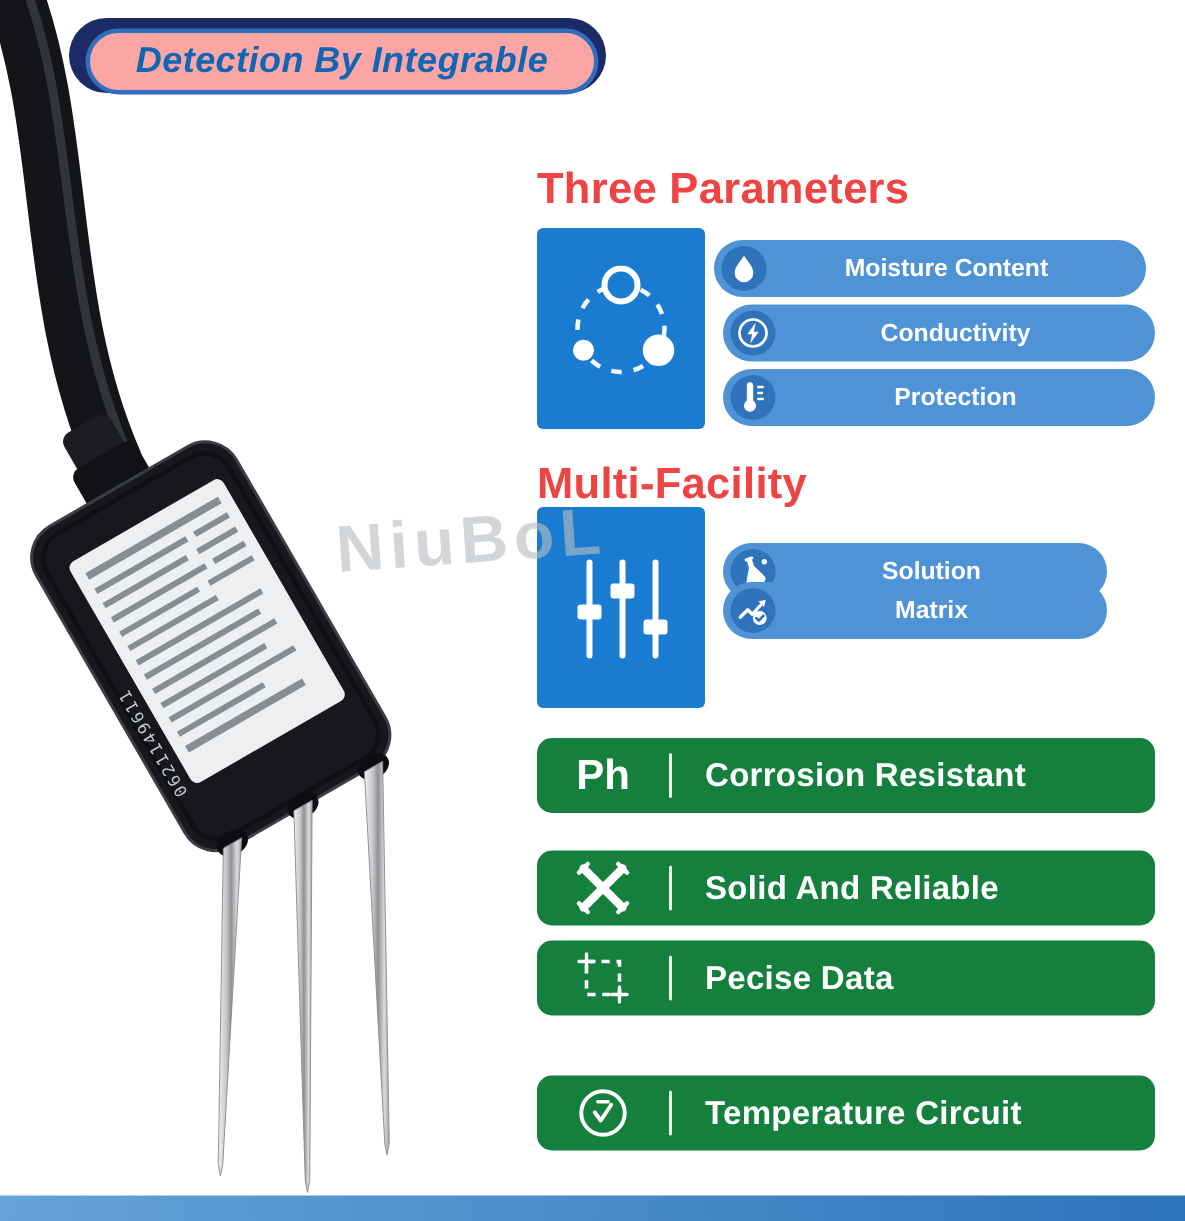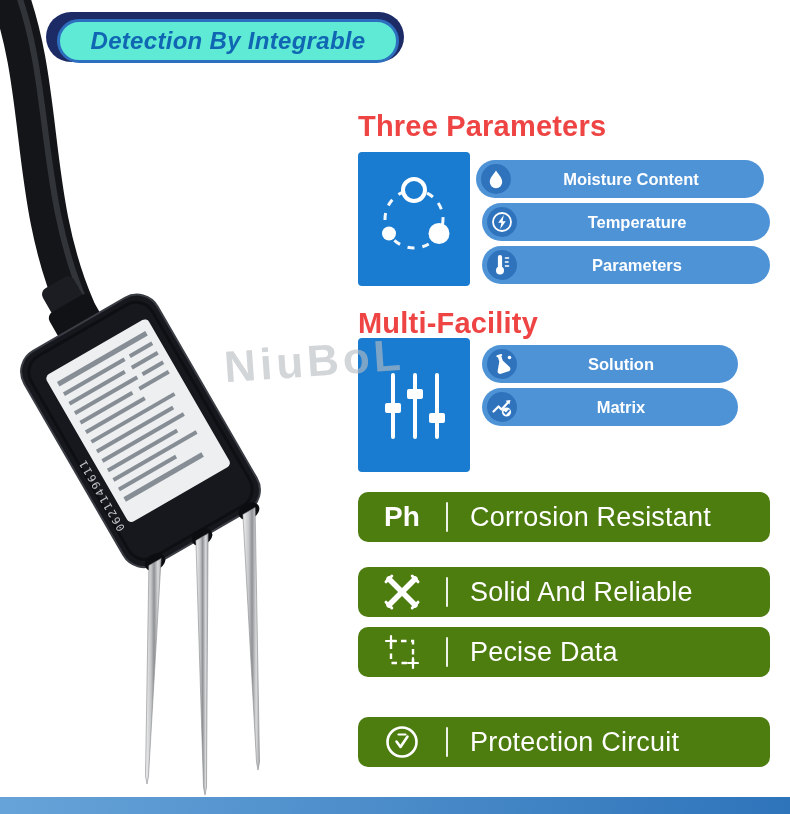--- a/index.html
+++ b/index.html
@@ -3,45 +3,45 @@
 <meta charset="utf-8">
 <style>
   html,body{margin:0;padding:0;background:#fff;}
   .canvas{position:relative;width:790px;height:814px;background:#ffffff;overflow:hidden;
           font-family:"Liberation Sans",sans-serif;}
 
   
   .badge-back{position:absolute;left:46px;top:12px;width:358px;height:50px;border-radius:25px;
               background:#1c2a66;z-index:2;}
   .badge{position:absolute;left:57px;top:19px;width:342px;height:44px;border-radius:22px;
-         background:#5eead4;border:3px solid #2d6fbe;box-sizing:border-box;z-index:3;
+         background:#fca5a5;border:3px solid #2d6fbe;box-sizing:border-box;z-index:3;
          display:flex;align-items:center;justify-content:center;}
   .badge span{font-size:24px;font-weight:bold;font-style:italic;color:#1166b3;letter-spacing:.3px;}
 
   
   .h-title{position:absolute;font-size:29px;font-weight:800;color:#ef4444;z-index:4;letter-spacing:.2px;}
 
   
   .big-square{position:absolute;width:112px;height:134px;background:#1a7cd0;border-radius:4px;
               display:flex;align-items:center;justify-content:center;z-index:4;}
 
   
   .pill{position:absolute;height:38px;border-radius:19px;background:#4f93d7;z-index:4;}
   .pill .disc{position:absolute;left:5px;top:4px;width:30px;height:30px;border-radius:50%;
               background:#2f73bd;display:flex;align-items:center;justify-content:center;}
   .pill .plabel{display:block;width:100%;box-sizing:border-box;padding-left:30px;padding-right:8px;
                 line-height:38px;text-align:center;color:#fff;font-weight:bold;font-size:16.5px;}
 
   
-  .frow{position:absolute;left:358px;width:412px;height:50px;border-radius:10px;background:#4d7c0f;
+  .frow{position:absolute;left:358px;width:412px;height:50px;border-radius:10px;background:#15803d;
         display:flex;align-items:center;z-index:4;}
   .frow .ficon{width:88px;display:flex;align-items:center;justify-content:center;}
   .frow .ph{font-size:28px;font-weight:bold;color:#fff;}
   .frow .fsep{width:2px;height:30px;background:rgba(255,255,255,.9);border-radius:1px;}
-  .frow .flabel{color:#fff;font-weight:normal;font-size:27px;margin-left:22px;letter-spacing:.2px;}
+  .frow .flabel{color:#fff;font-weight:bold;font-size:22px;margin-left:22px;letter-spacing:.2px;}
 
   
   .footer{position:absolute;left:0;top:797px;width:790px;height:17px;
           background:linear-gradient(90deg,#66a3d8,#2e74ba);z-index:6;}
 
   
   .watermark{position:absolute;left:224px;top:336px;font-size:44px;font-weight:bold;color:#b9bdc2;
              opacity:.62;transform:rotate(-4deg);letter-spacing:4px;z-index:7;pointer-events:none;}
 
   .product{position:absolute;left:0;top:0;z-index:1;}
@@ -127,54 +127,54 @@
     <span class="plabel">Moisture Content</span>
   </div>
 
   <div class="pill" style="left:482px;top:203px;width:288px">
     <span class="disc">
       <svg width="22" height="22" viewBox="-11 -11 22 22">
         <circle r="9" fill="none" stroke="#fff" stroke-width="1.8"></circle>
         <path d="M1.8,-7 L-3.8,0.8 L-0.6,0.8 L-1.8,7 L3.8,-0.8 L0.6,-0.8 Z" fill="#fff"></path>
       </svg>
     </span>
-    <span class="plabel">Temperature</span>
+    <span class="plabel">Conductivity</span>
   </div>
 
   <div class="pill" style="left:482px;top:246px;width:288px">
     <span class="disc">
       <svg width="22" height="22" viewBox="-11 -11 22 22">
         <line x1="-2" y1="-8" x2="-2" y2="2" stroke="#fff" stroke-width="4.2" stroke-linecap="round"></line>
         <circle cx="-2" cy="5.5" r="4" fill="#fff"></circle>
         <g stroke="#fff" stroke-width="1.6" stroke-linecap="round">
           <line x1="3.5" y1="-7" x2="6.5" y2="-7"></line>
           <line x1="3.5" y1="-3" x2="6" y2="-3"></line>
           <line x1="3.5" y1="1" x2="6.5" y2="1"></line>
         </g>
       </svg>
     </span>
-    <span class="plabel">Parameters</span>
+    <span class="plabel">Protection</span>
   </div>
 
   <div class="h-title" style="left:358px;top:307px">Multi-Facility</div>
 
   <div class="big-square" style="left:358px;top:338px">
     <svg width="84" height="84" viewBox="-42 -42 84 84">
       <g stroke="#fff" stroke-width="4" stroke-linecap="round">
         <line x1="-21" y1="-30" x2="-21" y2="32"></line>
         <line x1="1" y1="-30" x2="1" y2="32"></line>
         <line x1="23" y1="-30" x2="23" y2="32"></line>
       </g>
       <rect x="-29" y="-2" width="16" height="10" rx="2" fill="#fff"></rect>
       <rect x="-7" y="-16" width="16" height="10" rx="2" fill="#fff"></rect>
       <rect x="15" y="8" width="16" height="10" rx="2" fill="#fff"></rect>
     </svg>
   </div>
 
-  <div class="pill" style="left:482px;top:345px;width:256px">
+  <div class="pill" style="left:482px;top:362px;width:256px">
     <span class="disc">
       <svg width="22" height="22" viewBox="-11 -11 22 22">
         <g transform="rotate(-18)">
           <path d="M-1.8,-8 L1.8,-8 L1.8,-3.2 L6.3,5.2 A2.6,2.6 0 0 1 4,9 L-4,9 A2.6,2.6 0 0 1 -6.3,5.2 L-1.8,-3.2 Z" fill="#fff"></path>
           <rect x="-3" y="-9.8" width="6" height="2" rx="1" fill="#fff"></rect>
         </g>
         <circle cx="7.5" cy="-6.5" r="1.8" fill="#fff"></circle>
       </svg>
     </span>
     <span class="plabel">Solution</span>
@@ -236,20 +236,20 @@
 
   <div class="frow" style="top:717px">
     <div class="ficon">
       <svg width="46" height="46" viewBox="-23 -23 46 46">
         <circle r="14.5" fill="none" stroke="#fff" stroke-width="2.6"></circle>
         <polyline points="-5.5,-0.5 -1.5,5 5.5,-5.5" fill="none" stroke="#fff" stroke-width="2.6" stroke-linecap="round" stroke-linejoin="round"></polyline>
         <line x1="-3.5" y1="-7.5" x2="3.5" y2="-7.5" stroke="#fff" stroke-width="2.2" stroke-linecap="round"></line>
       </svg>
     </div>
     <div class="fsep"></div>
-    <div class="flabel">Protection Circuit</div>
+    <div class="flabel">Temperature Circuit</div>
   </div>
 
   <div class="footer"></div>
 
   <div class="watermark">NiuBoL</div>
 
 </div>
 
 </body></html>

